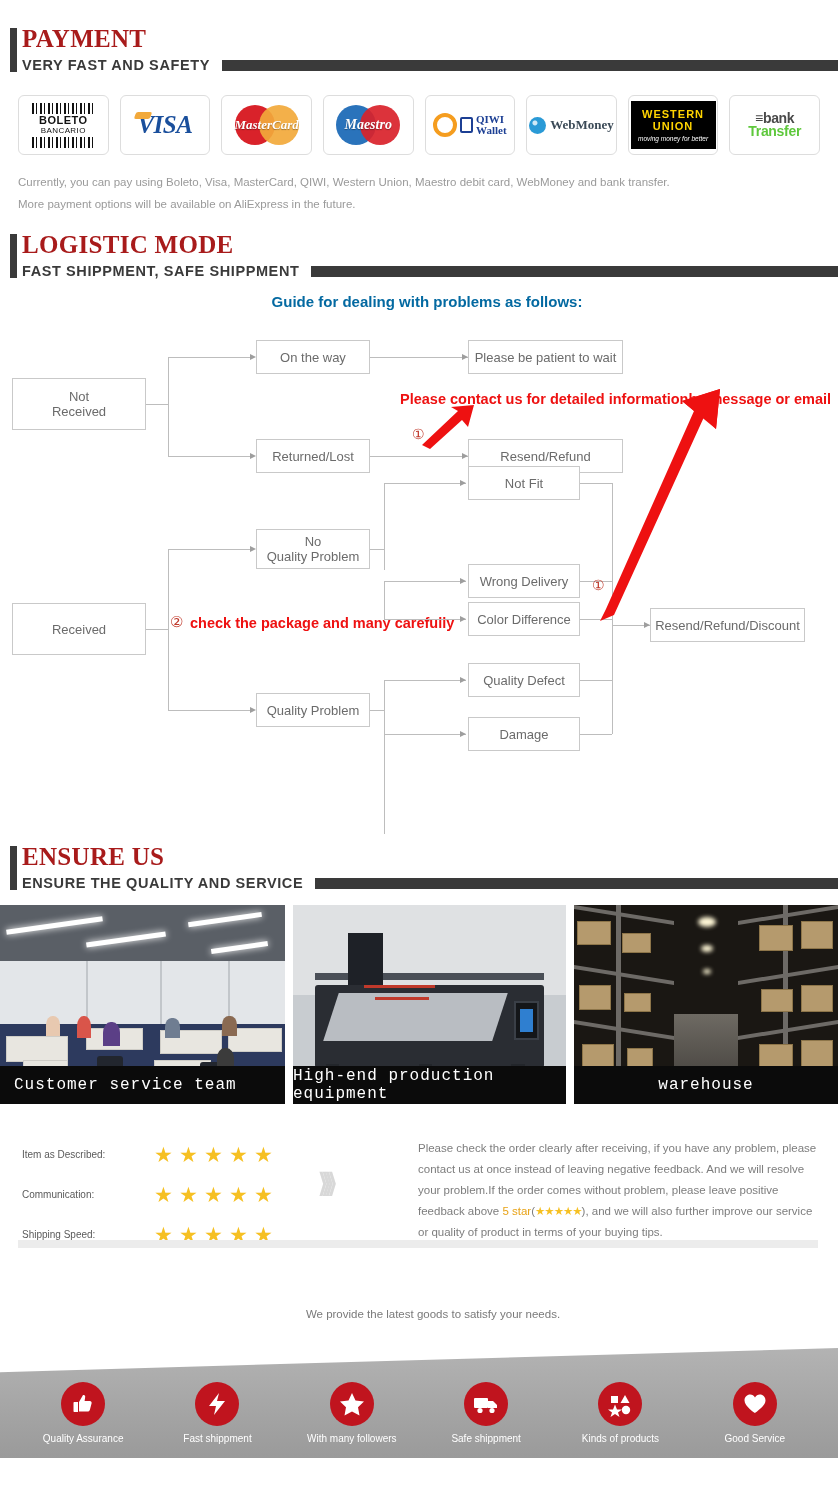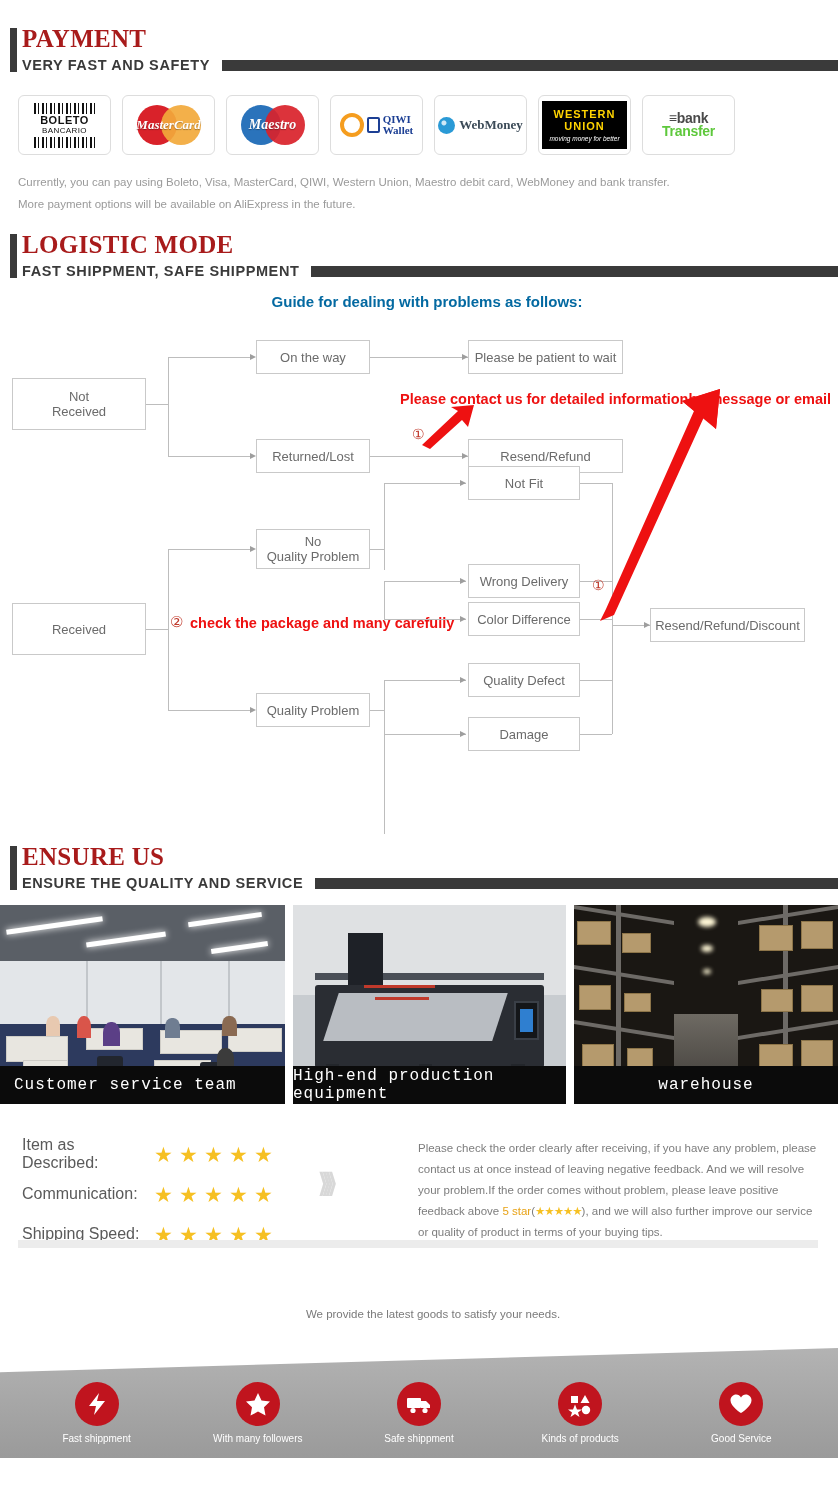--- a/index.html
+++ b/index.html
@@ -159,21 +159,21 @@
   .warehouse { width: 100%; height: 100%; background: #1a1713; position: relative; overflow: hidden; }
   .warehouse .floor { position: absolute; left: 38%; top: 55%; width: 24%; height: 45%; background: linear-gradient(#6e6a63, #3a3733); }
   .warehouse .rack { position: absolute; background: #6d6a66; }
   .warehouse .box { position: absolute; background: #b59a6d; border: 1px solid #8d7549; }
   .warehouse .light { position: absolute; background: #fff7d6; border-radius: 50%; filter: blur(2px); }
 
   
   #ratings { position: absolute; left: 0; top: 1128px; width: 838px; height: 120px; }
   .rate-rows { position: absolute; left: 22px; top: 6px; }
   .rate-row { display: flex; align-items: center; height: 40px; }
-  .rate-label { width: 132px; font-size: 16px; color: #5a5a5a; }
+  .rate-label { width: 132px; font-size: 10px; color: #5a5a5a; }
   .stars { display: flex; gap: 6px; }
   .star { width: 19px; height: 19px; color: #f6c022; font-size: 21px; line-height: 19px; }
   .chev { position: absolute; left: 325px; top: 42px; display: flex; }
   .chev span { color: #d8d8d8; font-size: 26px; line-height: 26px; margin-left: -7px; font-weight: bold; }
   .feedback { position: absolute; left: 418px; top: 10px; width: 400px; }
   .feedback p { margin: 0; font-size: 11.5px; line-height: 21px; color: #7d7d7d; }
   .feedback .gold { color: #e8a317; }
   .feedback .ministars { color: #f6c022; letter-spacing: -1px; }
   .rate-underline { position: absolute; left: 18px; top: 112px; width: 800px; height: 8px; background: #ececec; }
 
@@ -213,20 +213,23 @@
   </div>
 
   <div class="pay-logos">
     <div class="pay-card">
       <div class="boleto">
         <div class="bars"></div>
         <div class="t1">BOLETO</div>
         <div class="t2">BANCARIO</div>
         <div class="bars" style="margin-top:2px"></div>
       </div>
+    </div>
+    <div class="pay-card">
+      <div class="visa">VISA</div>
     </div>
     <div class="pay-card">
       <div class="mc">
         <div class="c cl"></div>
         <div class="c cr"></div>
         <div class="lbl">MasterCard</div>
       </div>
     </div>
     <div class="pay-card">
       <div class="mc maestro">
@@ -512,20 +515,28 @@
   <div class="rate-underline"></div>
 </div>
 
 <div id="bottom">
   <div class="tagline">We provide the latest goods to satisfy your needs.</div>
 
   <div class="bannerwrap">
     <div class="banner-slope"></div>
     <div class="services">
 
+      <div class="svc">
+        <div class="circle">
+          <svg width="26" height="26" viewBox="0 0 26 26">
+              <path fill="#fff" d="M9 11l4-7c1.4-.4 2.4.5 2.2 1.8L14.6 10h5.2c1.3 0 2.1 1.1 1.8 2.3l-1.7 6.4c-.3 1.1-1.2 1.8-2.3 1.8H9V11zM4.5 11H8v10H4.5c-.6 0-1-.4-1-1v-8c0-.6.4-1 1-1z"></path>
+            </svg>
+        </div>
+        <div class="lbl">Quality Assurance</div>
+      </div>
 
       <div class="svc">
         <div class="circle">
           <svg width="26" height="26" viewBox="0 0 26 26">
               <polygon fill="#fff" points="15,2 5,15 12,15 10,24 21,10 13,10"></polygon>
             </svg>
         </div>
         <div class="lbl">Fast shippment</div>
       </div>
 

